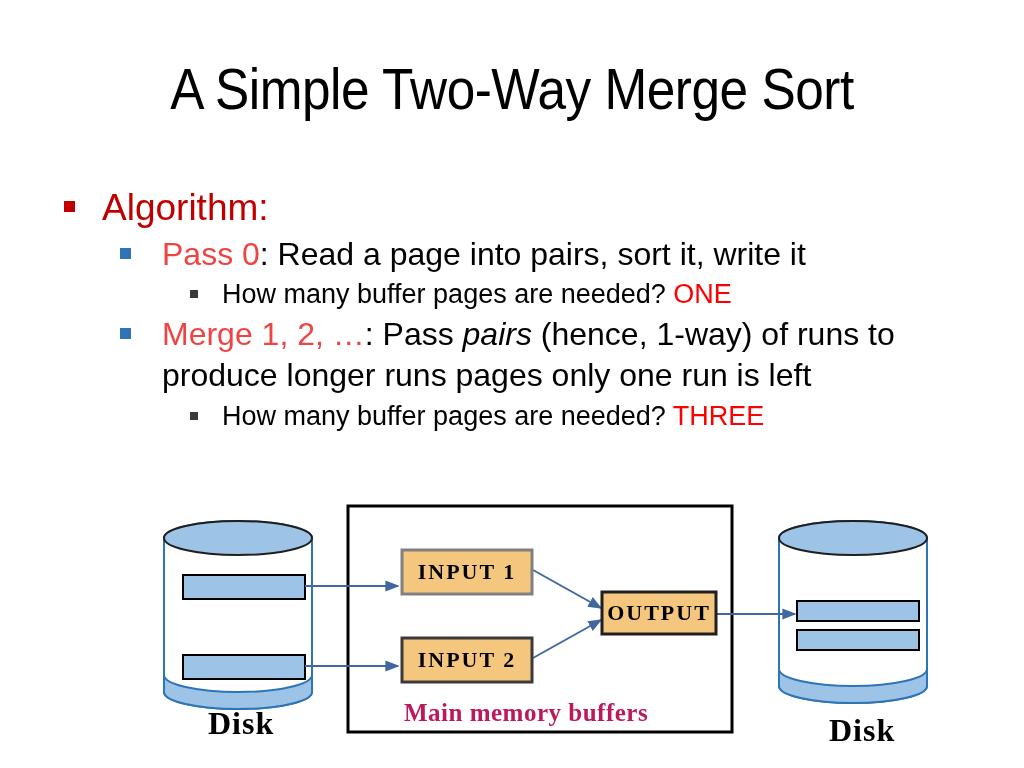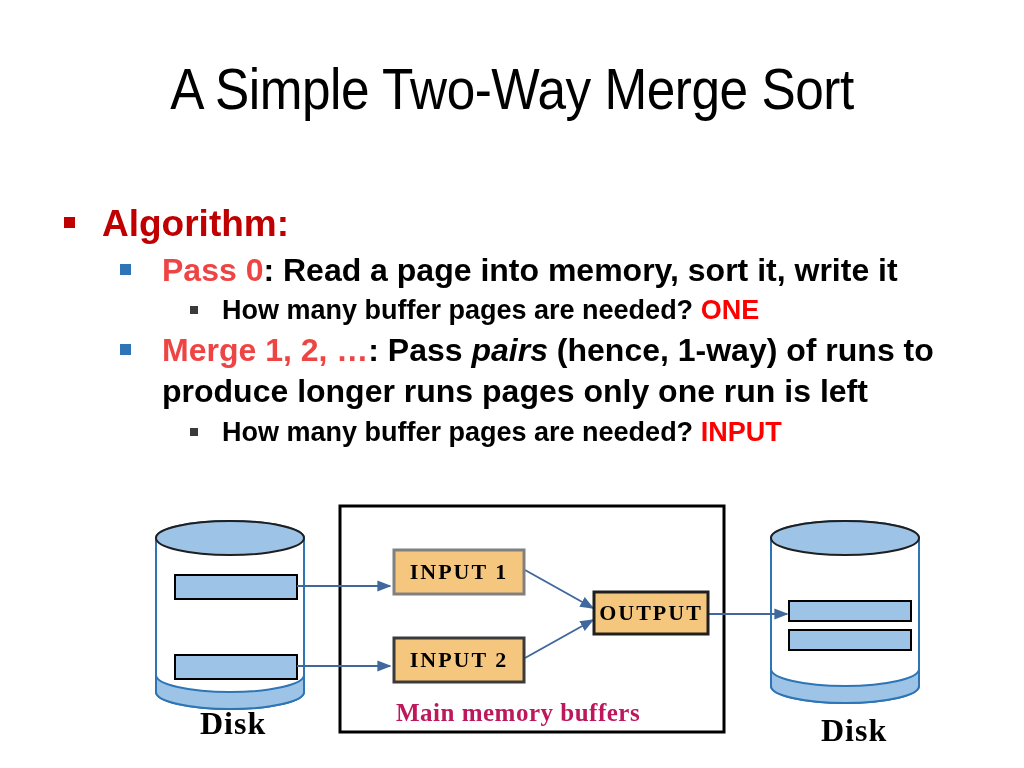--- a/index.html
+++ b/index.html
@@ -30,23 +30,22 @@
     letter-spacing: -0.5px;
     transform: scaleX(0.90);
     transform-origin: 50% 50%;
     white-space: nowrap;
   }
 
   
   #body-list {
     position: absolute;
     left: 56px;
-    top: 202px;
+    top: 186px;
     width: 930px;
-    font-weight: bold;
   }
 
   .lvl1, .lvl2, .lvl3 { position: relative; }
 
   .lvl1 {
     font-size: 37px;
     color: #C00000;
     padding-left: 46px;
     margin-bottom: 4px;
     line-height: 1.18;
@@ -92,21 +91,21 @@
     background: #3A3A3A;
   }
 
   .blue  { color: #ef4444; }
   .red   { color: #FF0000; }
   .ital  { font-style: italic; }
 
   
   #diagram {
     position: absolute;
-    left: 4px;
+    left: 12px;
     top: 490px;
     width: 924px;
     height: 278px;
   }
   #diagram svg { display: block; }
 
   .disk-label {
     position: absolute;
     font-family: "Liberation Serif", serif;
     font-weight: bold;
@@ -143,39 +142,39 @@
 
 <div id="body-list">
 
   <div class="lvl1">
     <span class="sq"></span>
     <span>Algorithm:</span>
   </div>
 
   <div class="lvl2">
     <span class="sq"></span>
-    <span class="blue">Pass 0</span><span>: Read a page into memory, sort it, write it</span>
+    <span class="blue">Pass 0</span><span>: Read a page into pairs, sort it, write it</span>
   </div>
 
   <div class="lvl3">
     <span class="sq"></span>
     <span>How many buffer pages are needed?</span>
     <span class="red">ONE</span>
   </div>
 
   <div class="lvl2">
     <span class="sq"></span>
     <span class="blue">Merge 1, 2, …</span><span>: Pass </span><span class="ital">pairs</span><span> (hence, 1-way) of runs to</span>
     <div style="padding-left:0;">produce longer runs pages only one run is left</div>
   </div>
 
   <div class="lvl3">
     <span class="sq"></span>
     <span>How many buffer pages are needed?</span>
-    <span class="red">INPUT</span>
+    <span class="red">THREE</span>
   </div>
 
 </div>
 
 <div id="diagram">
 
   <svg width="1024" height="278" viewBox="0 0 1024 278">
 
     <defs>
       <marker id="arw" viewBox="0 0 10 10" refX="9" refY="5" markerWidth="7" markerHeight="7" orient="auto-start-reverse">

